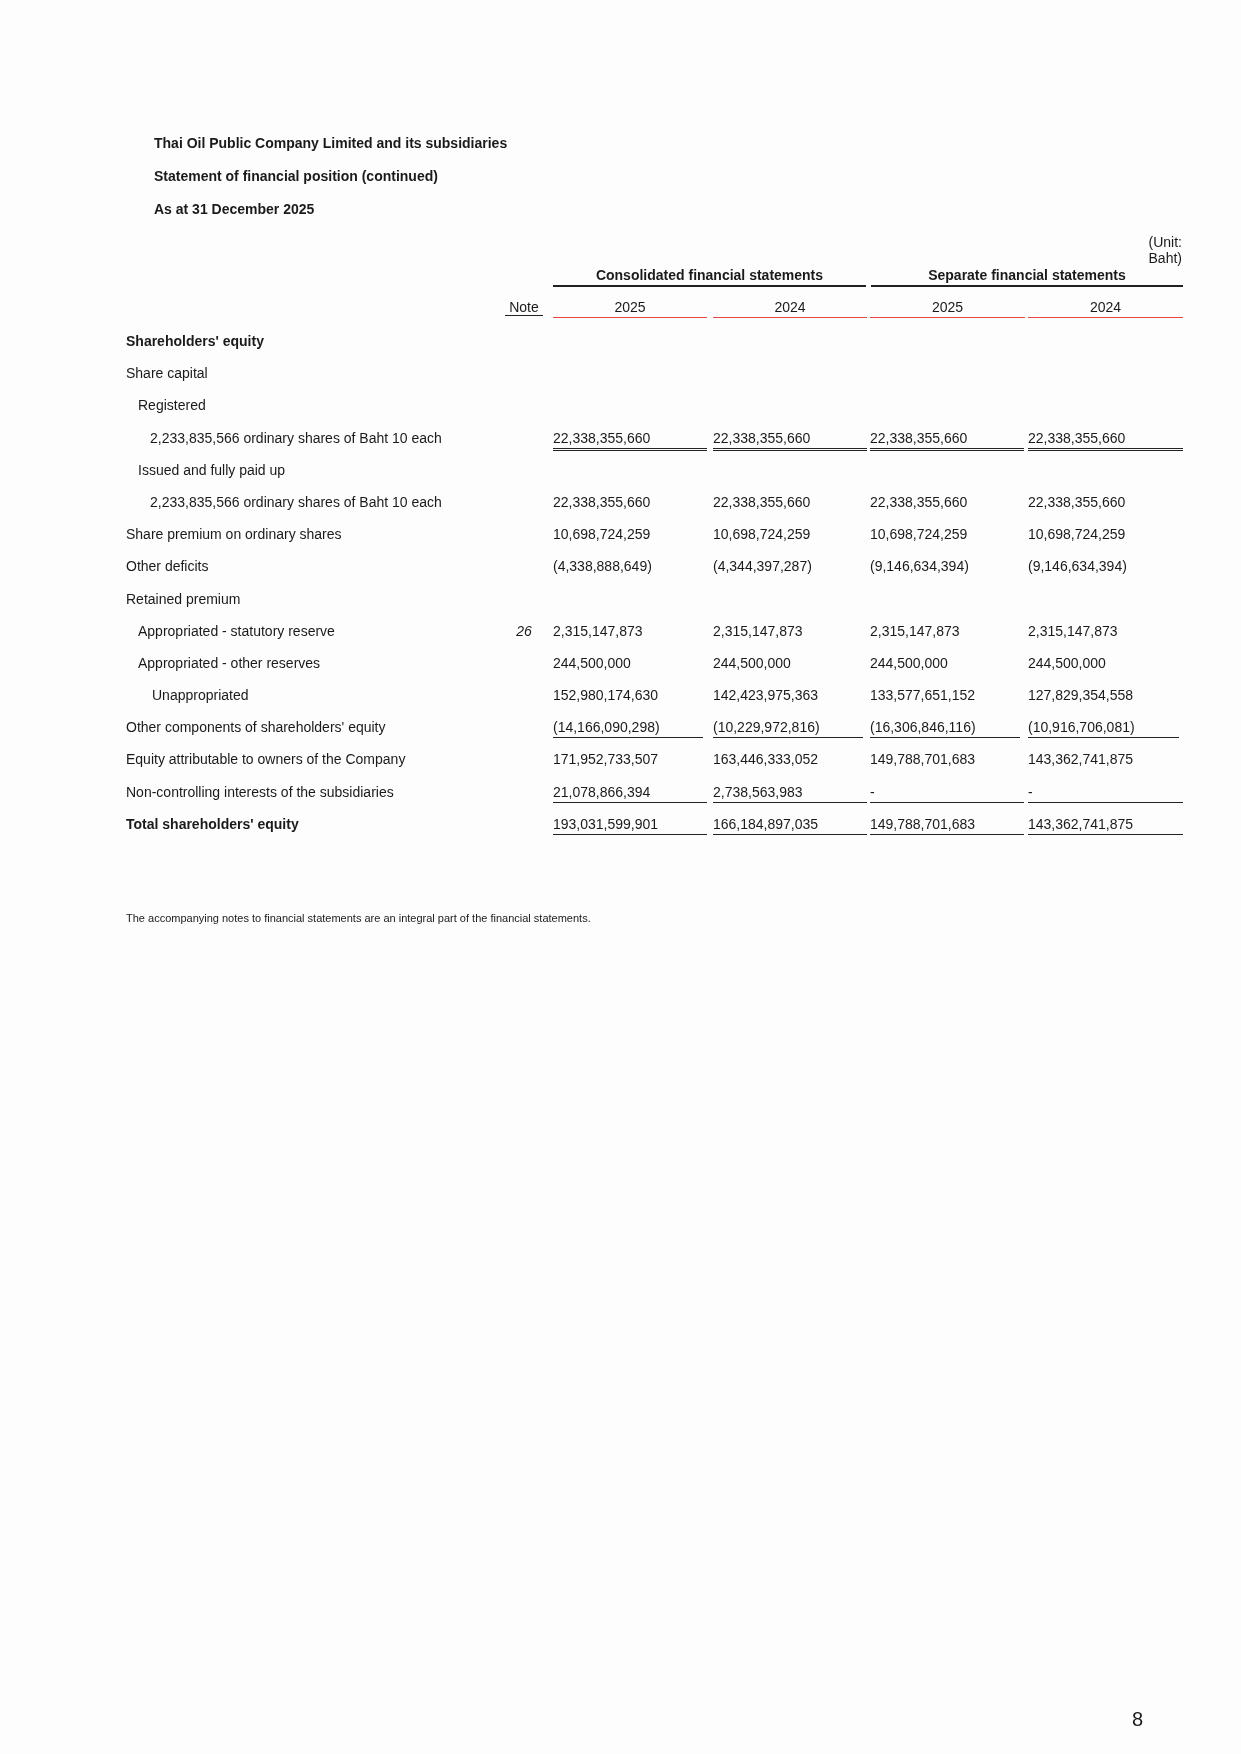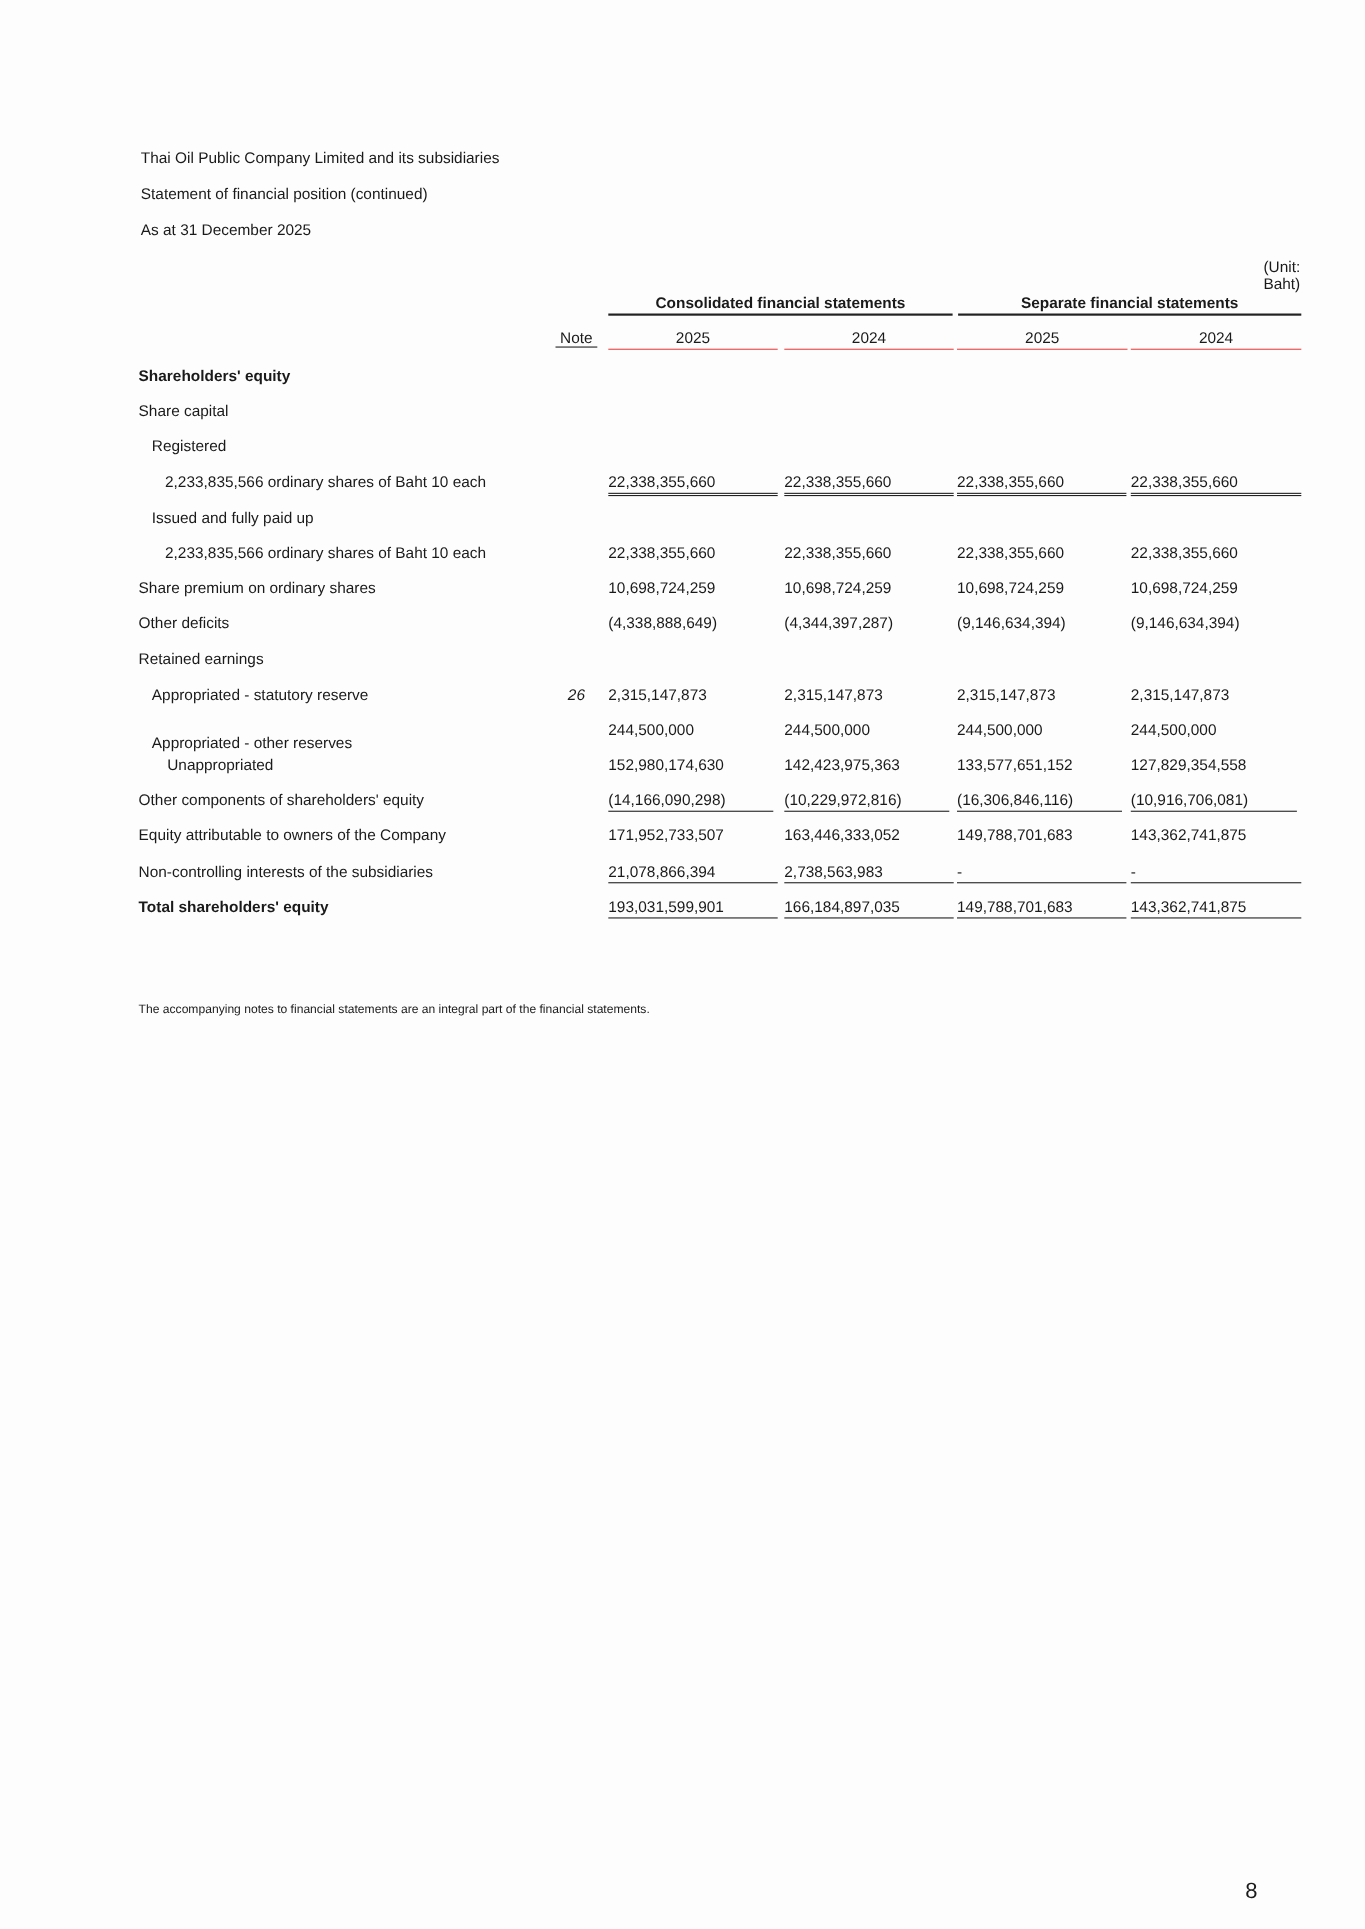--- a/index.html
+++ b/index.html
@@ -5,21 +5,21 @@
   html, body { margin: 0; padding: 0; }
   body {
     width: 1241px; height: 1754px;
     background: #fdfdfd;
     font-family: "Liberation Sans", sans-serif;
     color: #1a1a1a;
     position: relative;
     overflow: hidden;
   }
   .header { position: absolute; left: 128px; top: 134px; }
-  .header div { font-weight: normal; font-size: 14px; height: 33px; line-height: 18px; }
+  .header div { font-weight: bold; font-size: 14px; height: 33px; line-height: 18px; margin-left: 26px; }
   .unit { position: absolute; left: 1120px; top: 234px; font-size: 14px; width: 62px; text-align: right; }
   .grp { position: absolute; top: 267px; font-weight: bold; font-size: 14px; text-align: center;
          border-bottom: 2px solid #222; padding-bottom: 2px; }
   .grp.cons { left: 553px; width: 313px; }
   .grp.sep { left: 871px; width: 312px; }
   .note-h { position: absolute; left: 505px; top: 299px; width: 38px; text-align: center; font-size: 14px;
             border-bottom: 1px solid #222; }
   .yr { position: absolute; top: 299px; font-size: 14px; text-align: center; border-bottom: 1px solid #ef4444; padding-bottom: 2px; }
   .rows { position: absolute; left: 0; top: 326px; width: 1241px; }
   .row { position: relative; height: 32.2px; font-size: 14px; }
@@ -98,32 +98,32 @@
       <span class="num c4" style="padding-right: 8px;">10,698,724,259</span>
     </div>
     <div class="row">
       <span class="lbl" style="left: 126px;">Other deficits</span>
       <span class="num c1" style="padding-right: 4px;">(4,338,888,649)</span>
       <span class="num c2" style="padding-right: 4px;">(4,344,397,287)</span>
       <span class="num c3" style="padding-right: 4px;">(9,146,634,394)</span>
       <span class="num c4" style="padding-right: 4px;">(9,146,634,394)</span>
     </div>
     <div class="row">
-      <span class="lbl" style="left: 126px;">Retained earnings</span>
+      <span class="lbl" style="left: 126px;">Retained premium</span>
     </div>
     <div class="row">
       <span class="lbl" style="left: 138px;">Appropriated - statutory reserve</span>
       <span class="note">26</span>
       <span class="num c1" style="padding-right: 8px;">2,315,147,873</span>
       <span class="num c2" style="padding-right: 8px;">2,315,147,873</span>
       <span class="num c3" style="padding-right: 8px;">2,315,147,873</span>
       <span class="num c4" style="padding-right: 8px;">2,315,147,873</span>
     </div>
     <div class="row">
-      <span class="lbl" style="left: 138px; margin-top: 12px;">Appropriated - other reserves</span>
+      <span class="lbl" style="left: 138px;">Appropriated - other reserves</span>
       <span class="num c1" style="padding-right: 8px;">244,500,000</span>
       <span class="num c2" style="padding-right: 8px;">244,500,000</span>
       <span class="num c3" style="padding-right: 8px;">244,500,000</span>
       <span class="num c4" style="padding-right: 8px;">244,500,000</span>
     </div>
     <div class="row">
       <span class="lbl" style="left: 152px;">Unappropriated</span>
       <span class="num c1" style="padding-right: 8px;">152,980,174,630</span>
       <span class="num c2" style="padding-right: 8px;">142,423,975,363</span>
       <span class="num c3" style="padding-right: 8px;">133,577,651,152</span>

